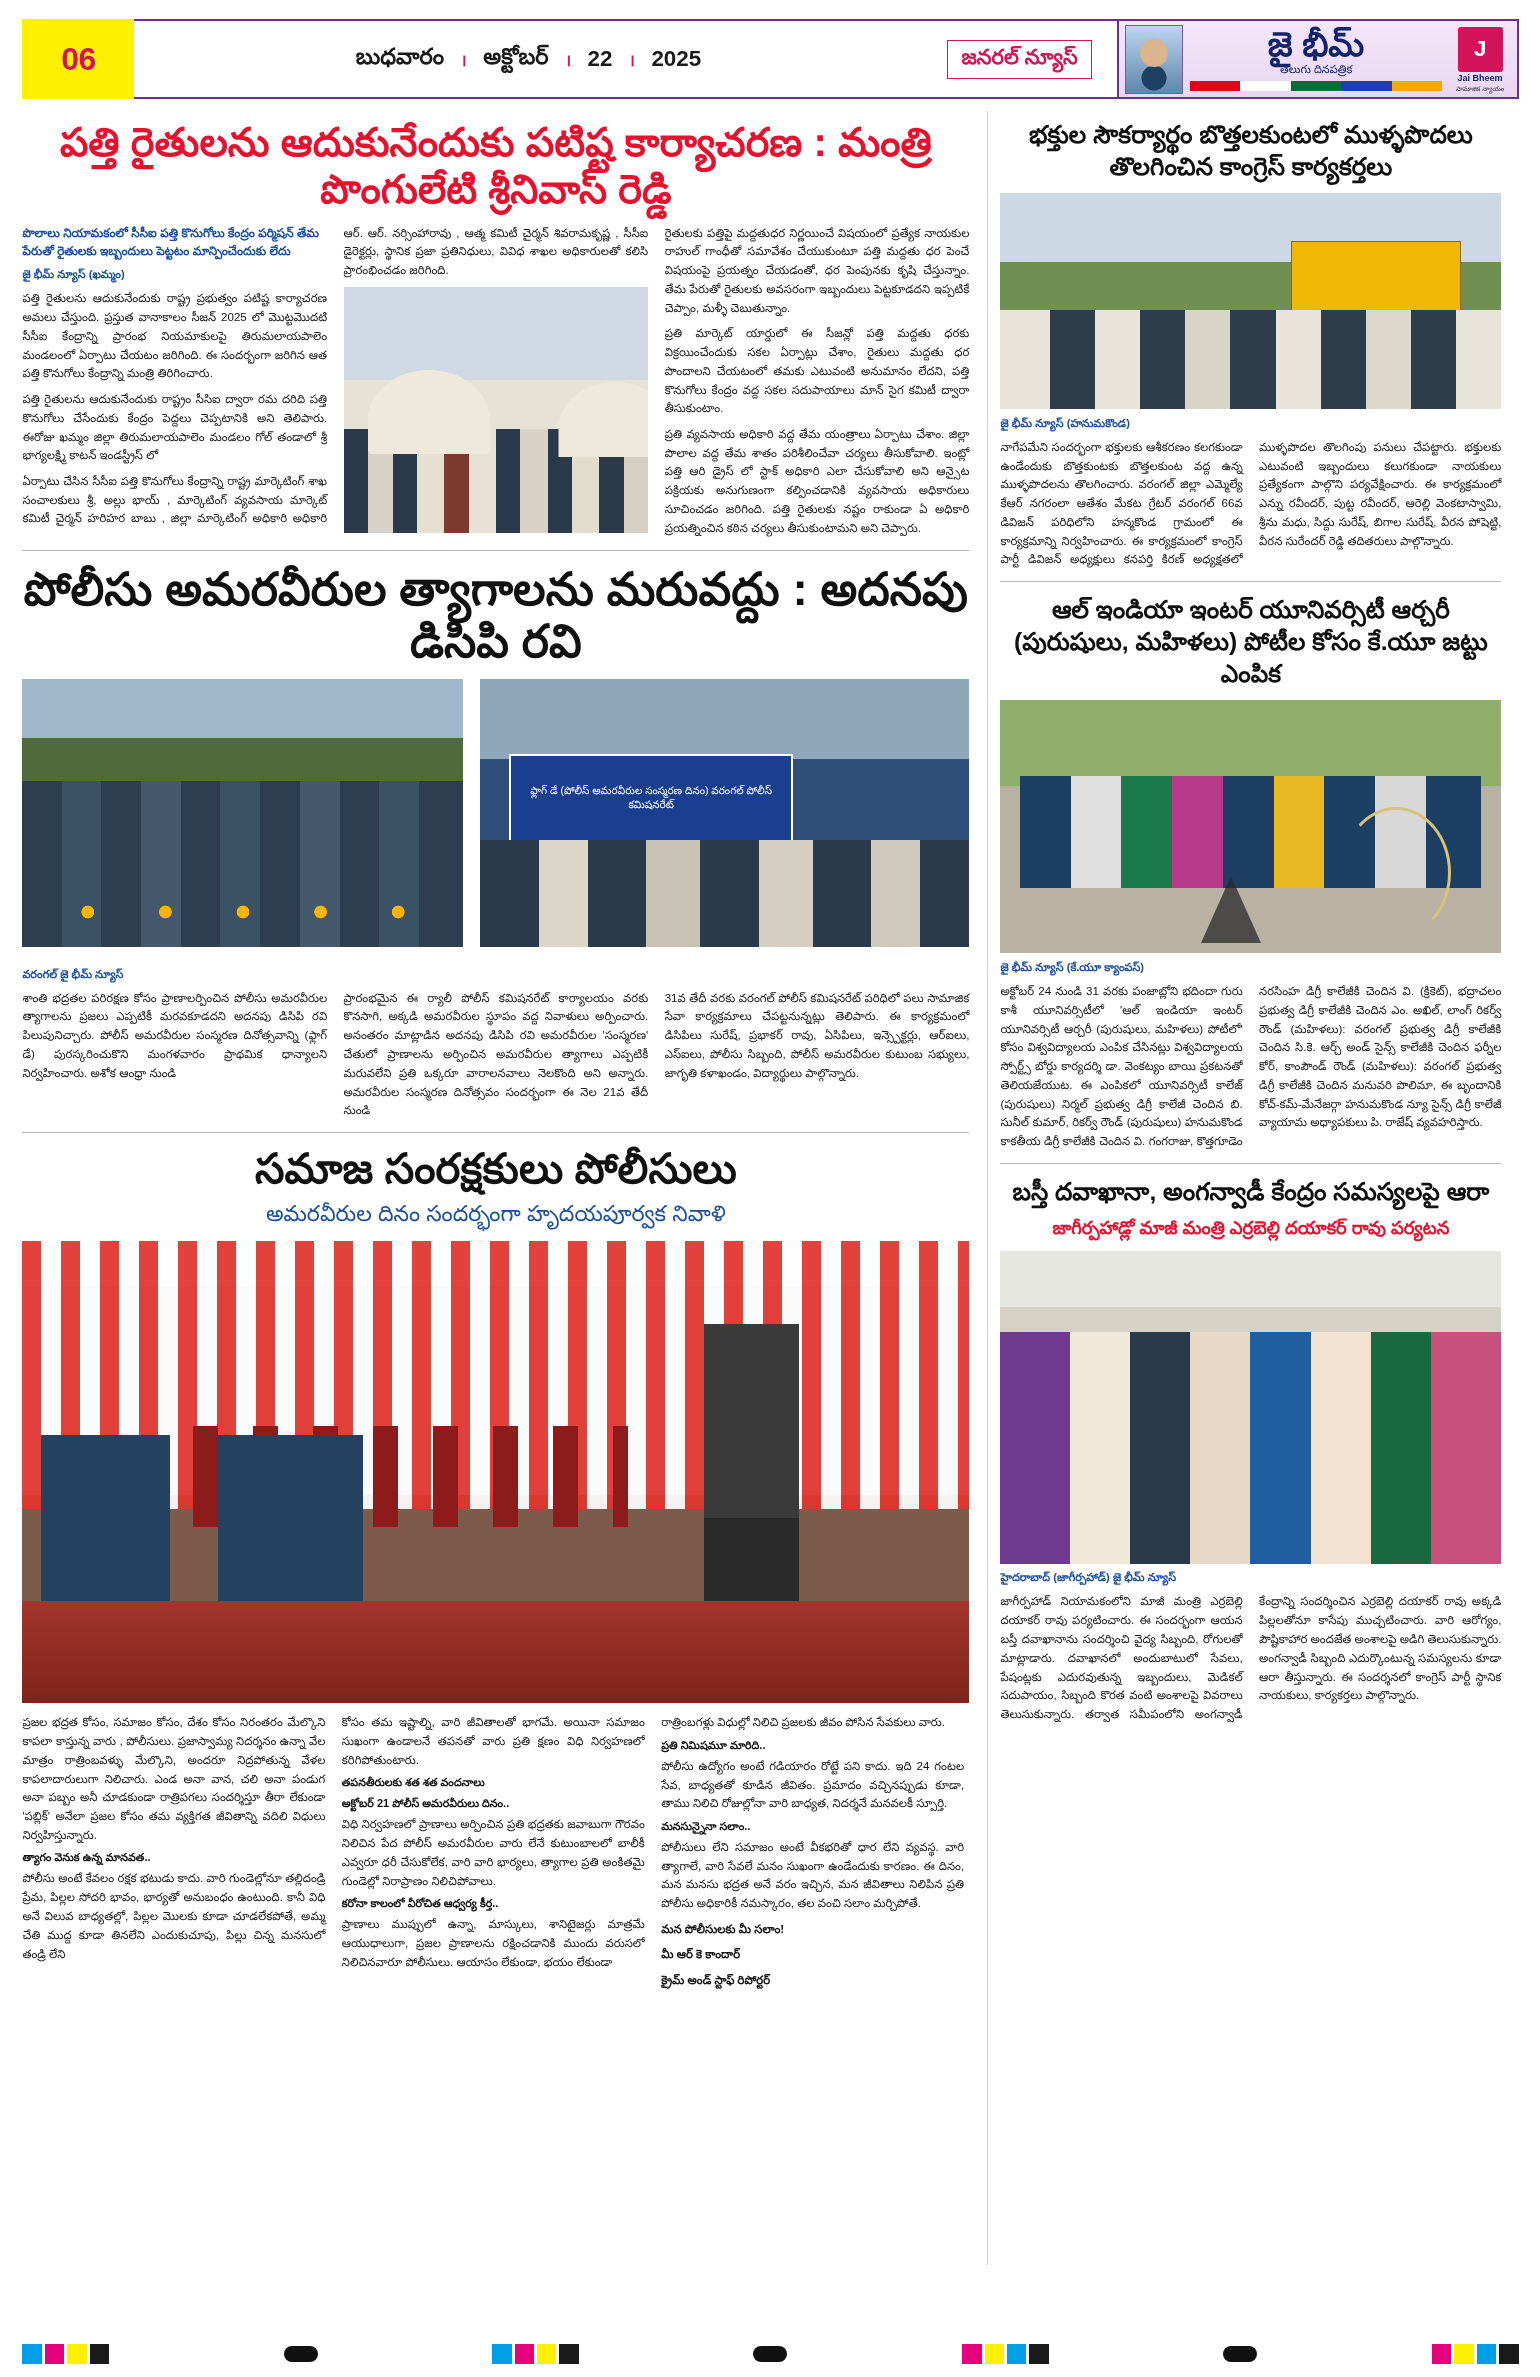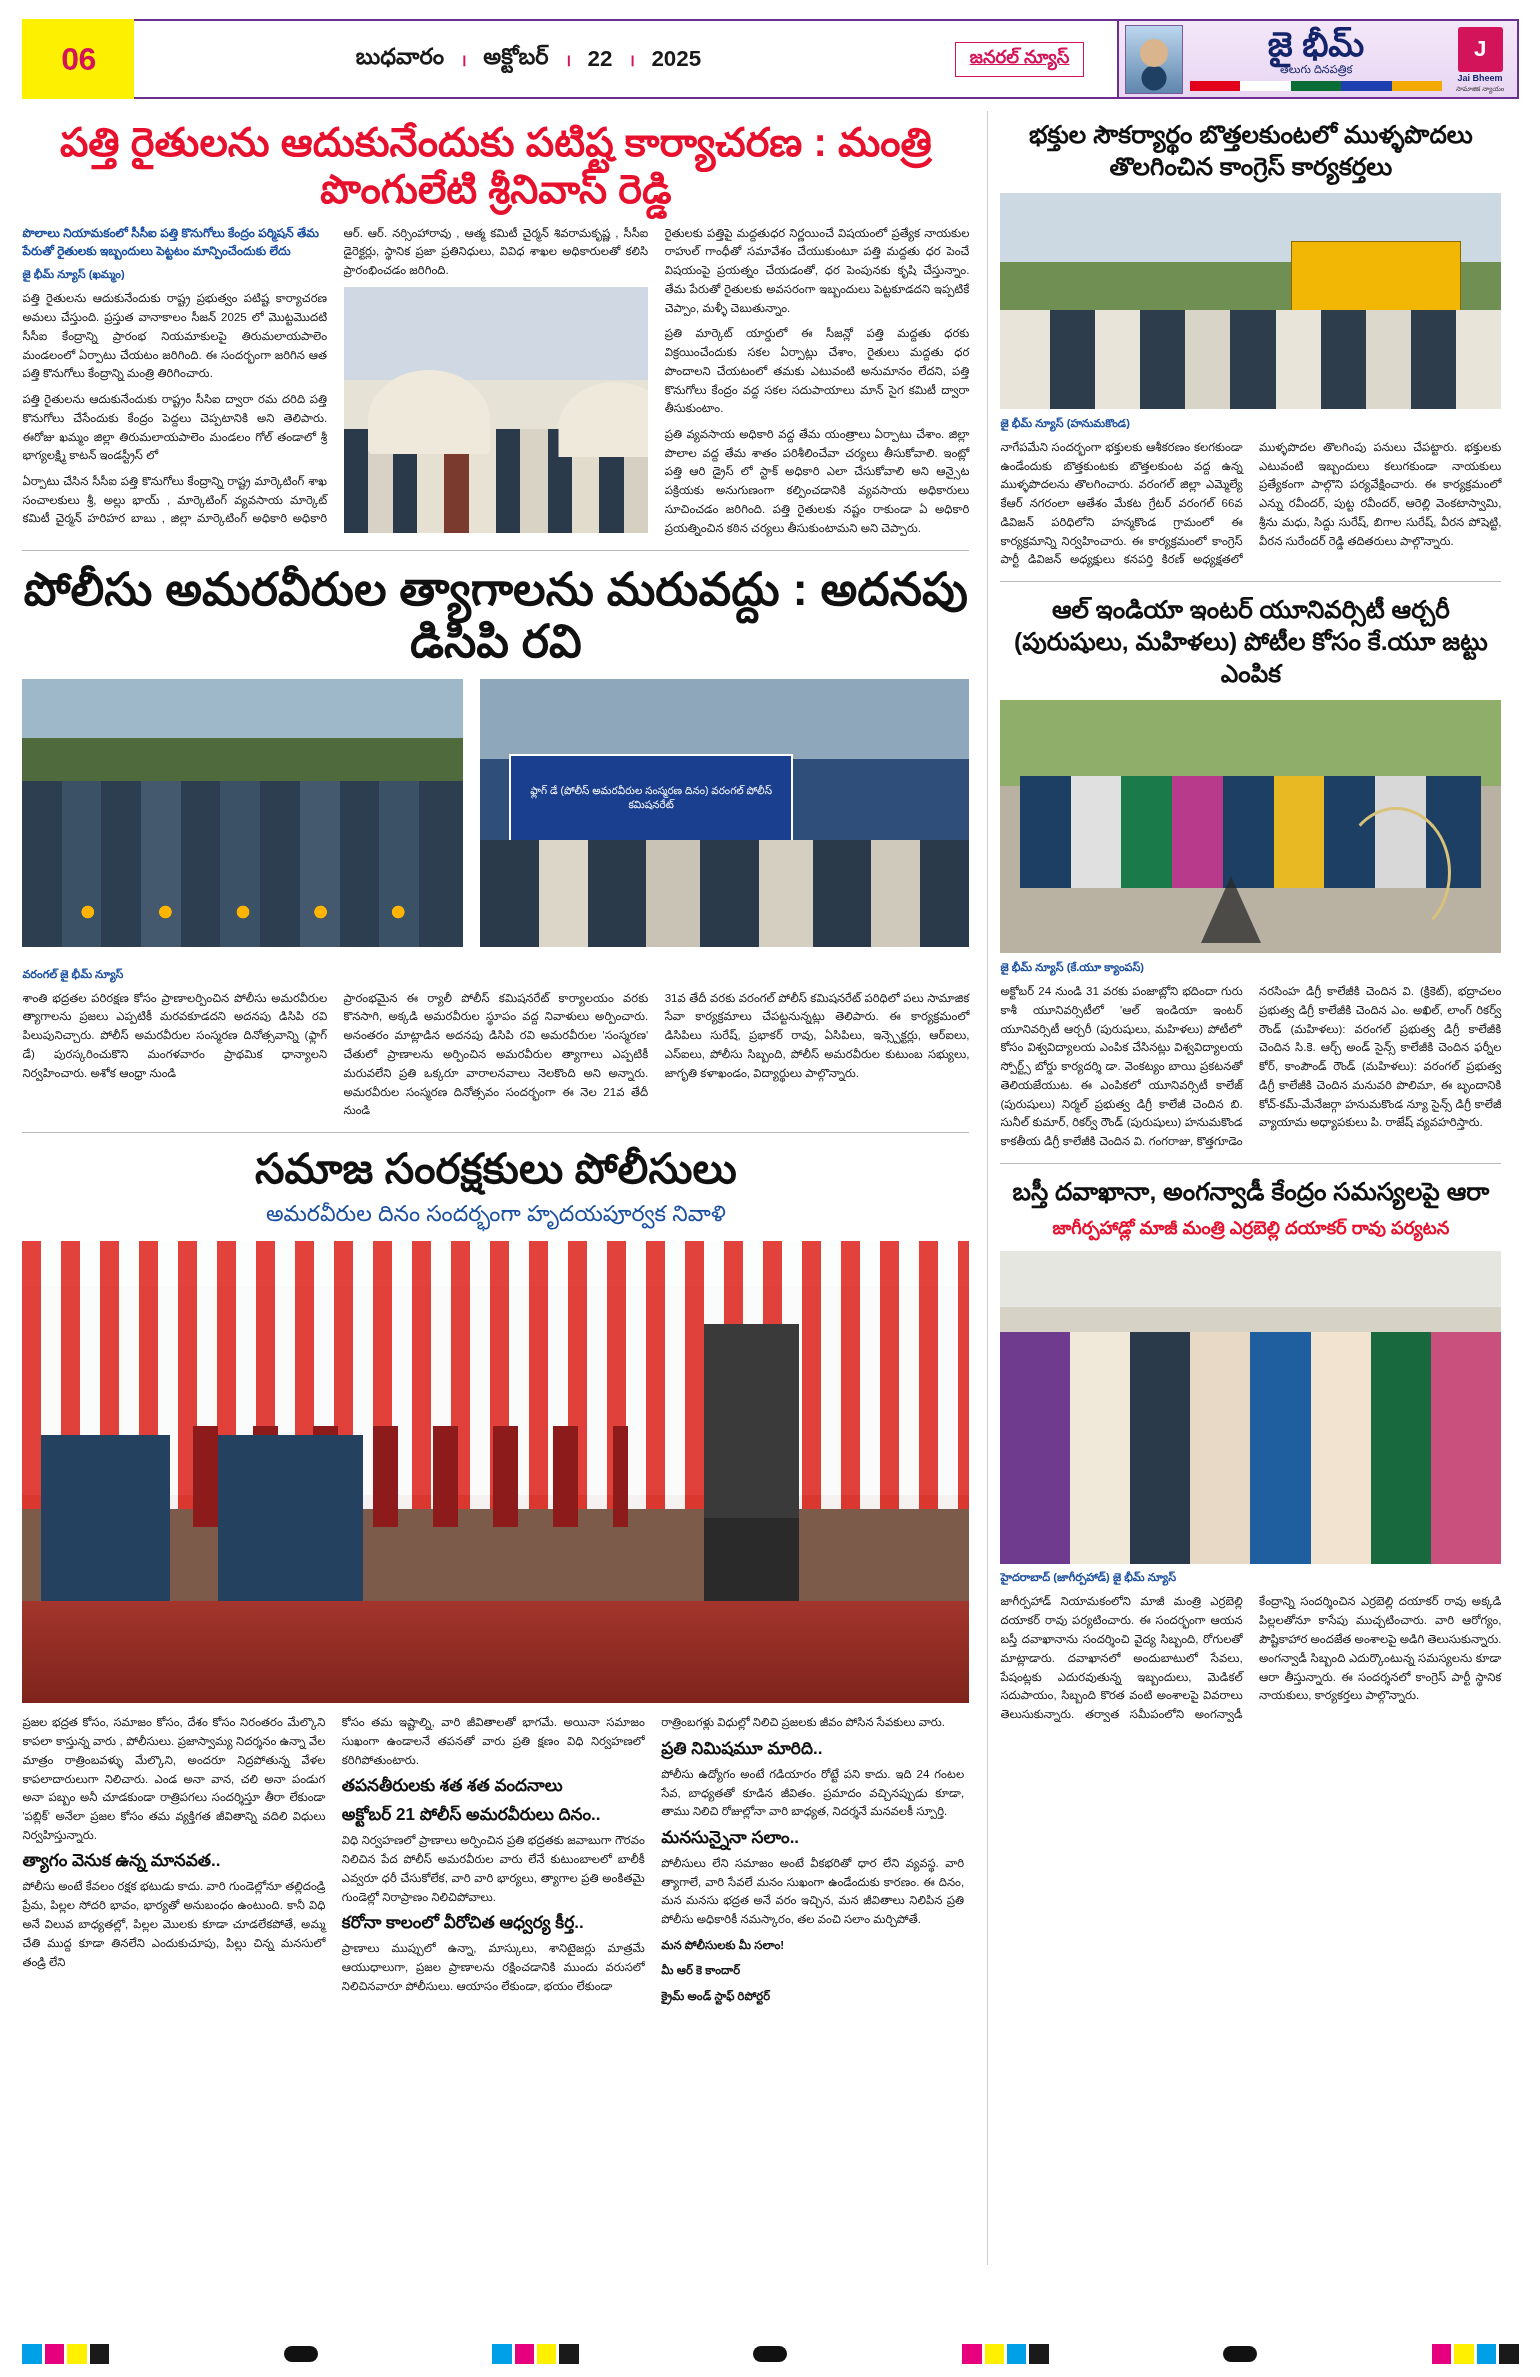--- a/index.html
+++ b/index.html
@@ -46,24 +46,23 @@
   .dateline .sep { color:#d4145a; font-size:16.4px; }
   .section-tag {
     width:194px;
     background:#ffffff;
     border-top:2.2px solid #6b2f8f;
     border-bottom:2.2px solid #6b2f8f;
     display:flex; align-items:center; justify-content:center;
   }
   .section-tag span {
     background:#ffffff; color:#d4145a;
-    font-size:18px; font-weight:bold;
+    font-size:21px; font-weight:bold;
     border:1.5px solid #d4145a;
     padding:3.7px 13.4px;
-    text-decoration:underline;
   }
   .nameplate {
     width:402px;
     background:linear-gradient(180deg,#f4e7f8 0%, #e9d6f3 100%);
     border:2.2px solid #6b2f8f;
     display:flex; align-items:center; gap:7.5px;
     padding:3px 6px;
   }
   .np-portrait {
     width:58px; height:69px;
@@ -141,21 +140,21 @@
     margin:0 0 6.7px 0; color:#141414;
   }
   .lead-blue {
     color:#1b4fa0; font-size:12px; font-weight:bold;
     line-height:1.55; margin:0 0 7.5px 0;
   }
   .byline {
     color:#1b4fa0; font-size:11.2px; font-weight:bold; margin:0 0 6px 0;
   }
   .subhead {
-    font-size:17px; font-weight:bold; color:#111; margin:6px 0 3px 0;
+    font-size:11px; font-weight:bold; color:#111; margin:6px 0 3px 0;
   }
 
   
   .photo { position:relative; overflow:hidden; background:#b9c3ce; }
 
   .ph-farmers { height:246px; background:
      linear-gradient(180deg,#cfd8e3 0 38%, #e7e2d6 38% 62%, #4a6b3a 62% 100%); }
   .ph-farmers:after{
     content:""; position:absolute; left:8%; top:34%; width:40%; height:34%;
     background:#efe9dc; border-radius:50% 50% 4.5px 4.5px / 60% 60% 4.5px 4.5px;

